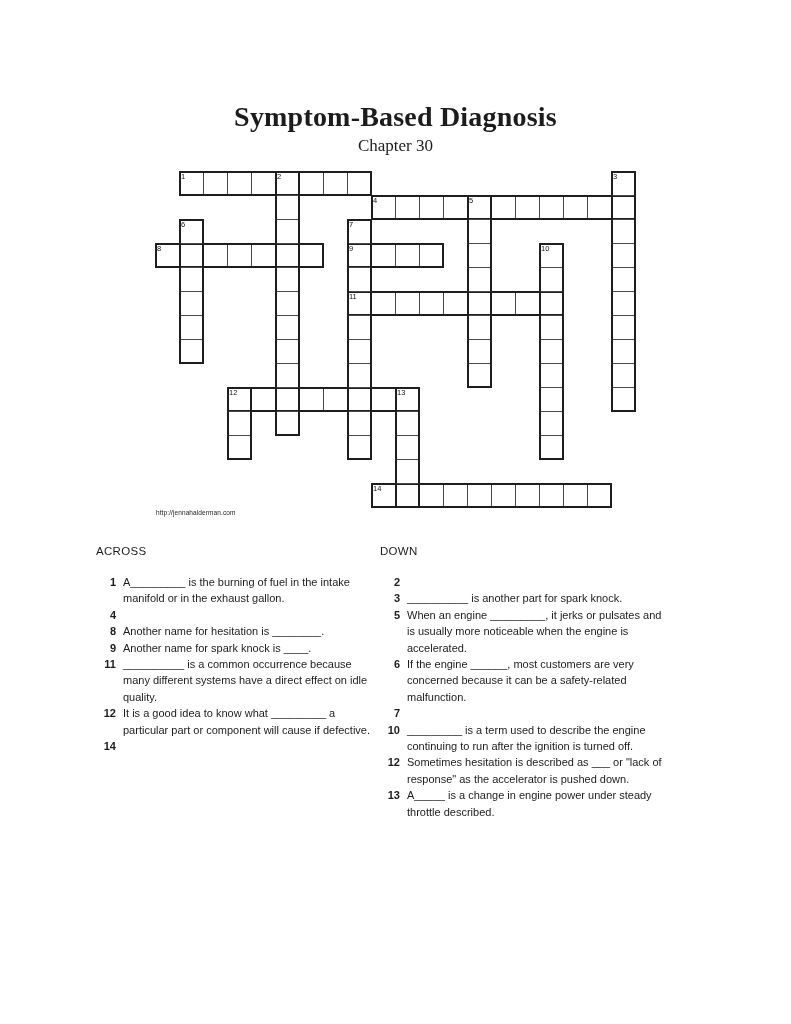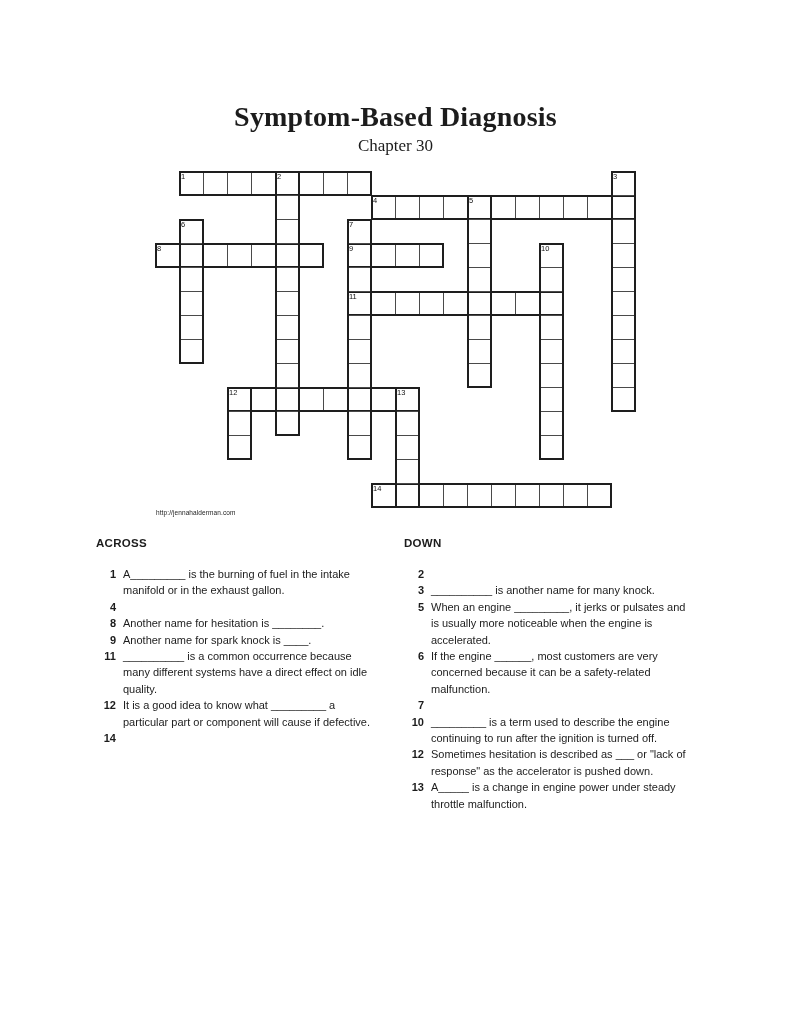--- a/index.html
+++ b/index.html
@@ -14,22 +14,22 @@
   .grid{position:absolute;left:155px;top:171px;width:482px;height:338px;}
   .cell{position:absolute;width:25px;height:25px;border:1px solid #4a4a4a;
         box-sizing:border-box;background:#fff;}
   .word-outline{position:absolute;border:2px solid #1e1e1e;box-sizing:border-box;pointer-events:none;}
   .cell-num{position:absolute;font-size:7.5px;line-height:8px;color:#111;font-family:"Liberation Sans",sans-serif;}
 
   .url{position:absolute;left:156px;top:509px;font-size:6.5px;color:#222;letter-spacing:.1px;}
 
   .clues{position:absolute;top:537px;}
   .clues.across{left:96px;width:292px;}
-  .clues.down{left:404px;width:294px;}
-  .clue-header{font-weight:bold;font-size:11.5px;margin-bottom:17px;letter-spacing:.3px;}
+  .clues.down{left:380px;width:294px;}
+  .clue-header{font-weight:normal;font-size:11.5px;margin-bottom:17px;letter-spacing:.3px;margin-top:8px;}
   .clue-row{display:flex;align-items:flex-start;}
   .clue-num{flex:0 0 20px;width:20px;text-align:right;font-weight:bold;font-size:11px;line-height:16.4px;}
   .clue-text{margin-left:7px;width:258px;font-size:11px;line-height:16.4px;}
 </style>
 </head>
 <body>
 
 <div class="sheet">
 
   <div class="title">Symptom-Based Diagnosis</div>
@@ -207,21 +207,21 @@
   </div>
 
   <div class="clues down">
     <div class="clue-header">DOWN</div>
     <div class="clue-list">
         <div class="clue-row">
           <div class="clue-num">2</div>
         </div>
         <div class="clue-row">
           <div class="clue-num">3</div>
-          <div class="clue-text">__________ is another name for many knock.</div>
+          <div class="clue-text">__________ is another part for spark knock.</div>
         </div>
         <div class="clue-row">
           <div class="clue-num">5</div>
           <div class="clue-text">When an engine _________, it jerks or pulsates and is usually more noticeable when the engine is accelerated.</div>
         </div>
         <div class="clue-row">
           <div class="clue-num">6</div>
           <div class="clue-text">If the engine ______, most customers are very concerned because it can be a safety-related malfunction.</div>
         </div>
         <div class="clue-row">
@@ -230,18 +230,18 @@
         <div class="clue-row">
           <div class="clue-num">10</div>
           <div class="clue-text">_________ is a term used to describe the engine continuing to run after the ignition is turned off.</div>
         </div>
         <div class="clue-row">
           <div class="clue-num">12</div>
           <div class="clue-text">Sometimes hesitation is described as ___ or "lack of response" as the accelerator is pushed down.</div>
         </div>
         <div class="clue-row">
           <div class="clue-num">13</div>
-          <div class="clue-text">A_____ is a change in engine power under steady throttle malfunction.</div>
+          <div class="clue-text">A_____ is a change in engine power under steady throttle described.</div>
         </div>
       </div>
   </div>
 
 </div>
 
 </body></html>

